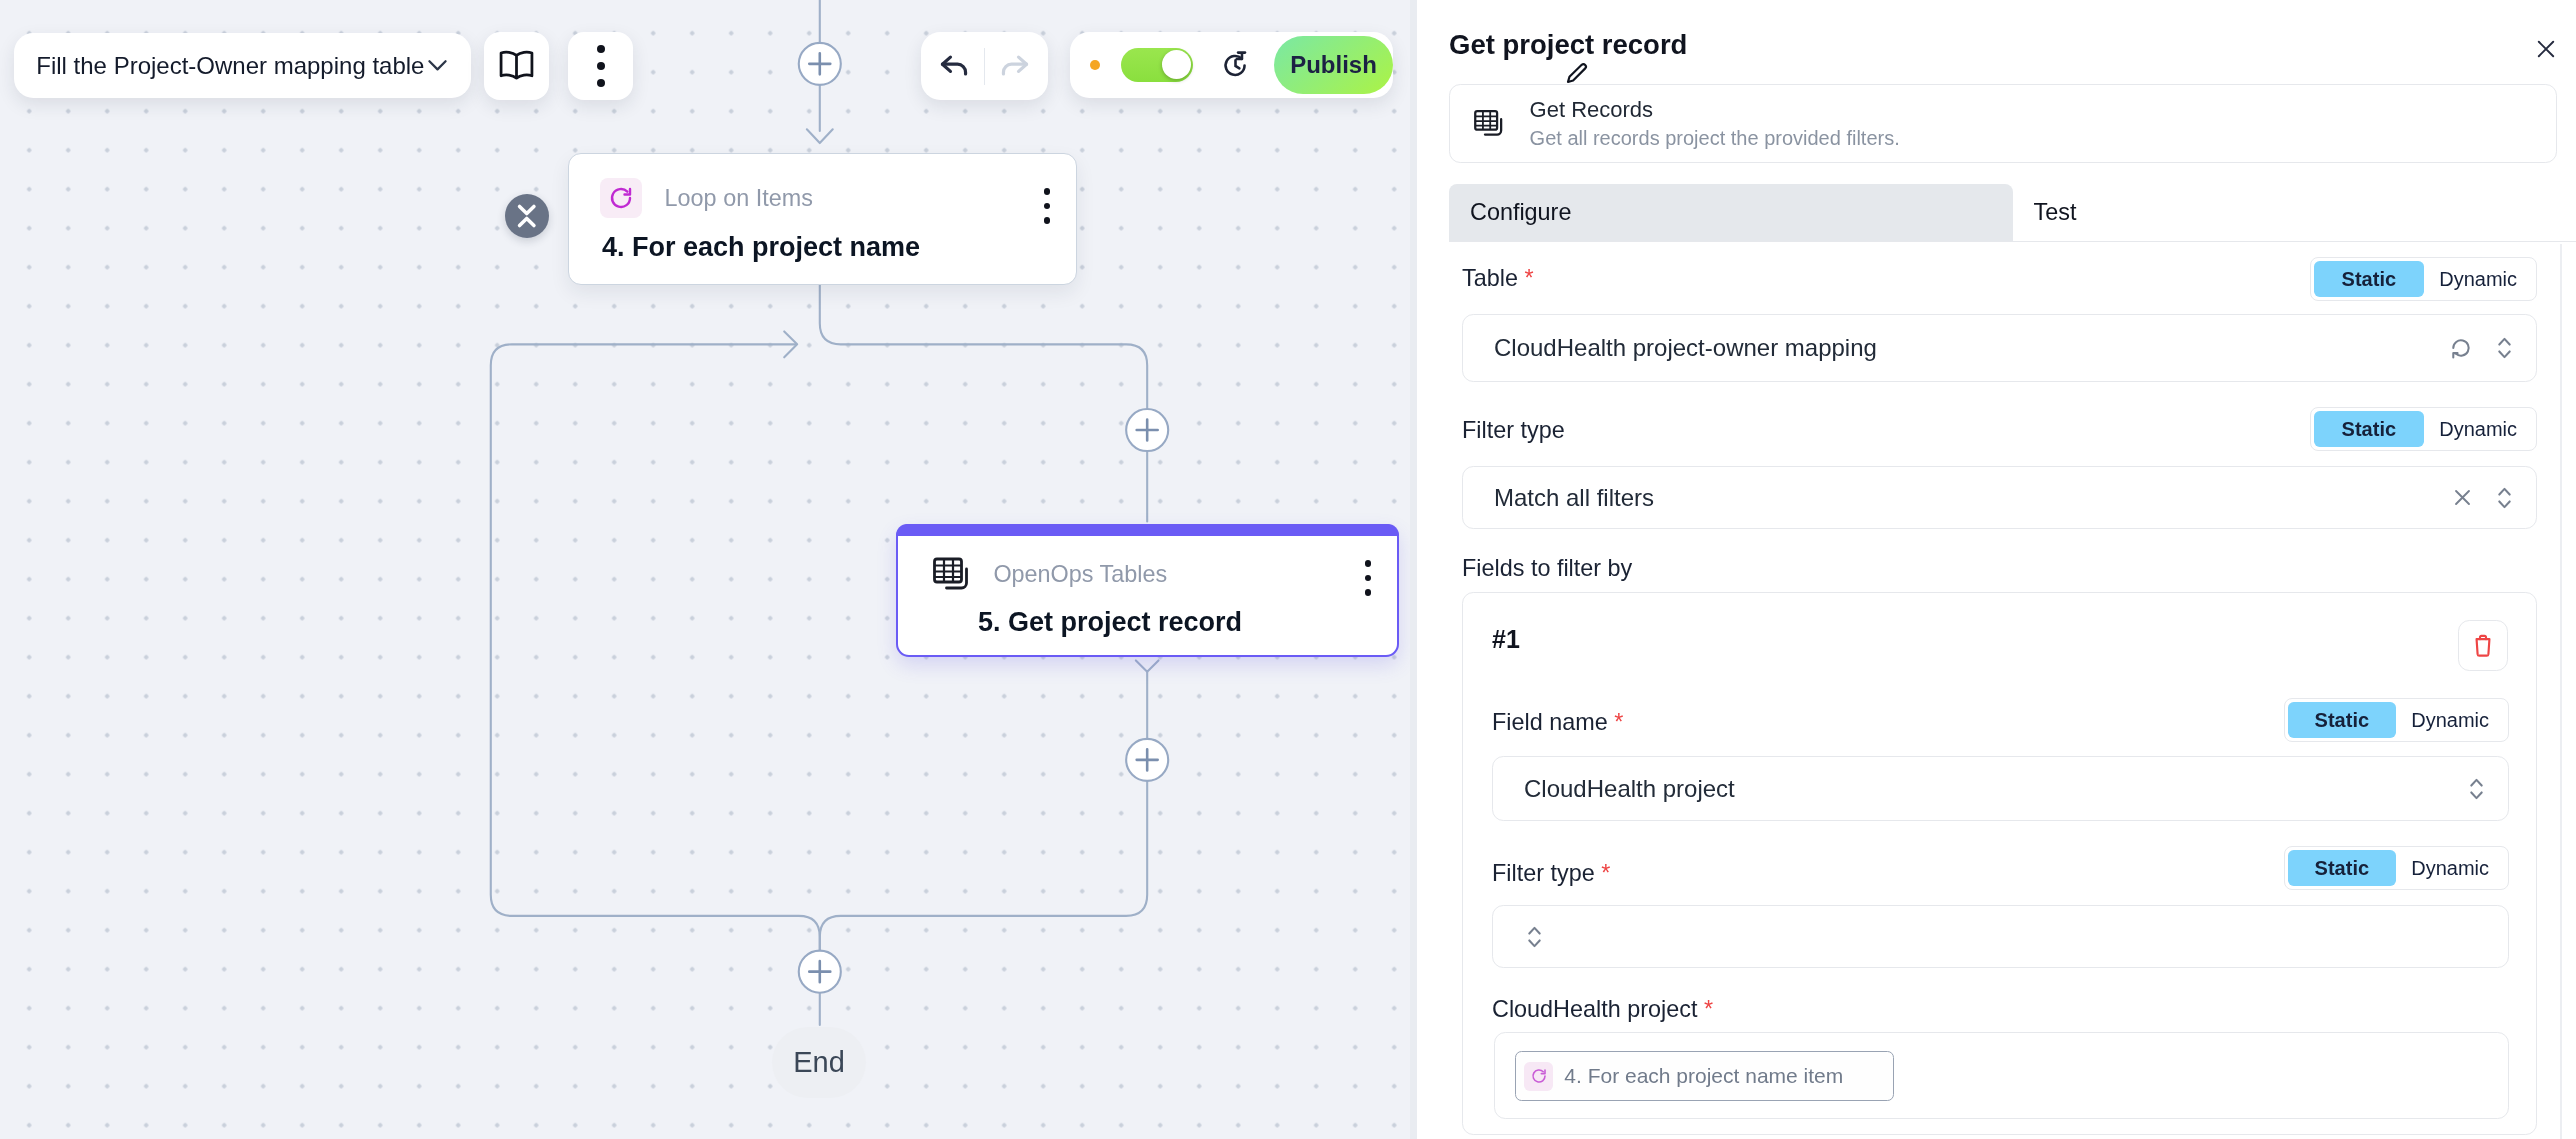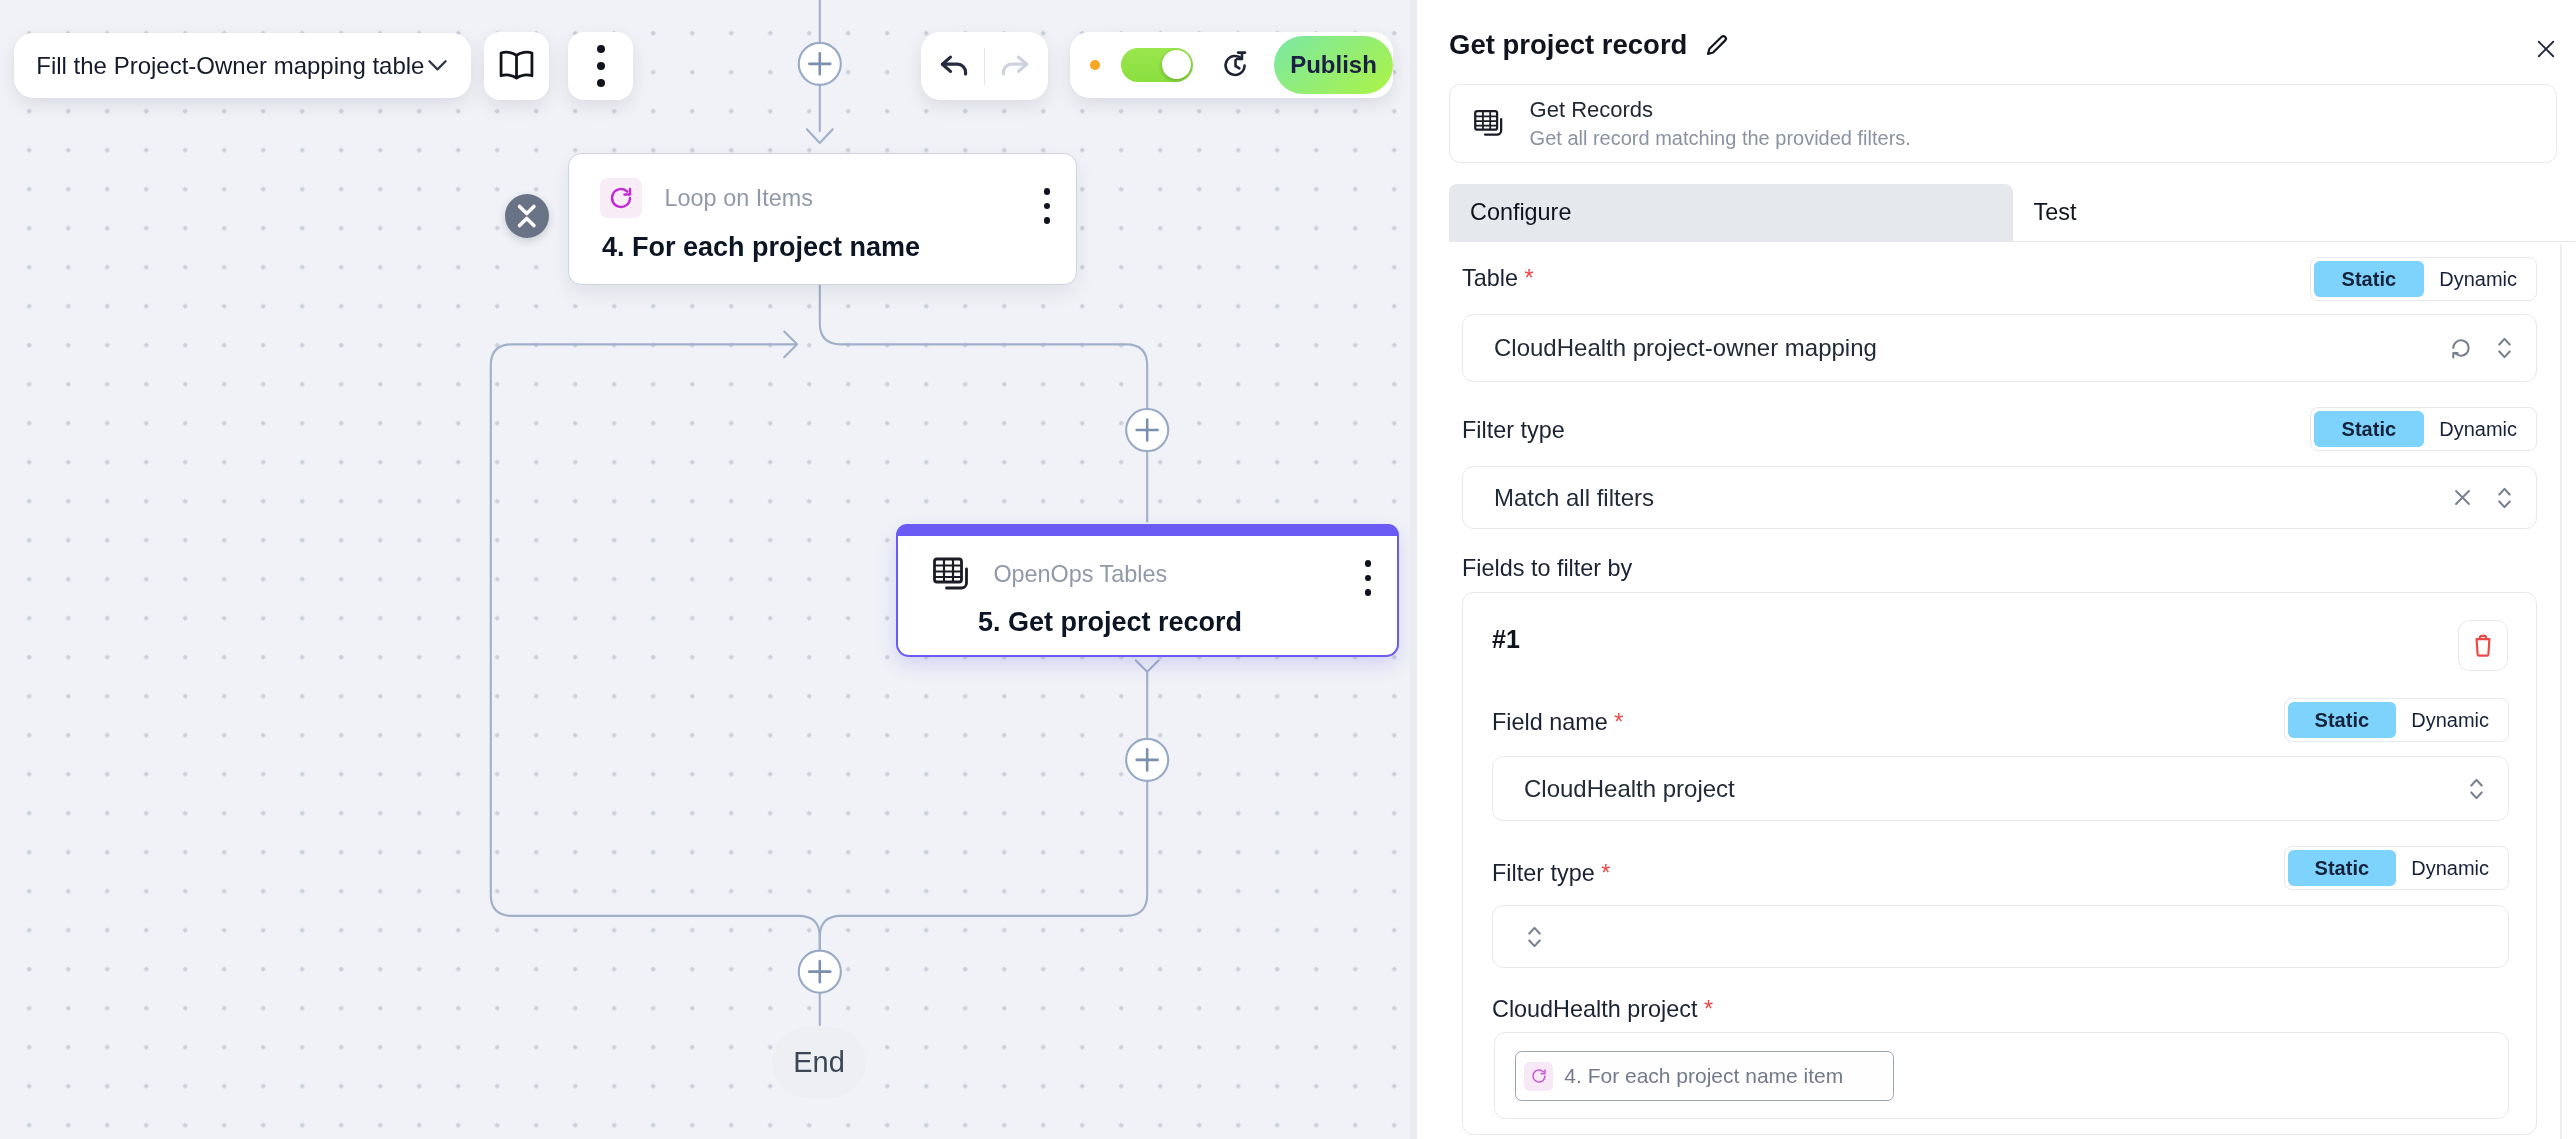--- a/index.html
+++ b/index.html
@@ -43,21 +43,21 @@
   .node .kebab{position:absolute;right:26px;top:34px;display:flex;flex-direction:column;gap:8px;cursor:pointer;}
   .node .kebab i{width:6.5px;height:6.5px;border-radius:50%;background:#10131c;display:block;}
   .iconsq{width:42px;height:40px;border-radius:8px;background:#f8ecf6;display:flex;align-items:center;justify-content:center;}
   #collapse-badge{position:absolute;left:505px;top:194px;width:44px;height:44px;border-radius:50%;background:#697386;display:flex;align-items:center;justify-content:center;cursor:pointer;box-shadow:0 3.2px 8px rgba(30,41,59,.18);}
   #end-pill{position:absolute;left:772px;top:1027px;width:94px;height:71px;border-radius:36px;background:#edeff3;display:flex;align-items:center;justify-content:center;font-size:29px;color:#3b4757;}
 
   
   #groove{position:absolute;left:1410px;top:0;width:6.5px;height:1139px;background:#e9ecf1;}
   #panel{position:absolute;left:1417px;top:0;width:1159px;height:1139px;background:#fff;}
   #scroll-line{position:absolute;left:1143px;top:244px;width:1.6px;bottom:0;background:#eceef2;}
-  #panel-title-row{position:absolute;left:32px;top:29px;display:flex;align-items:center;}
+  #panel-title-row{position:absolute;left:32px;top:29px;display:flex;align-items:center;flex-direction:column;}
   #panel-title{font-size:27.5px;font-weight:800;color:#10141f;}
   #edit-pencil{margin-left:18px;cursor:pointer;display:flex;}
   #panel-close{position:absolute;right:18px;top:37px;cursor:pointer;display:flex;}
   #action-card{position:absolute;left:32px;right:19.4px;top:84px;height:79px;border:1.6px solid #e6e8ec;border-radius:11.3px;display:flex;align-items:center;padding-left:21px;}
   #action-card .at{margin-left:22.6px;}
   #action-card .an{font-size:22px;color:#1f2733;font-weight:500;}
   #action-card .ad{font-size:20px;color:#8a93a1;margin-top:4.9px;}
   #tabs{position:absolute;left:32px;right:0;top:184px;height:58px;display:flex;border-bottom:1.6px solid #e6e8ec;}
   .tab{width:628px;display:flex;align-items:center;padding-left:21px;font-size:23.4px;color:#10141f;cursor:pointer;}
   #tab-configure{background:#e5e8ec;border-radius:8px 8px 0 0;}
@@ -231,21 +231,21 @@
     </span>
 
     <div id="action-card">
       <svg width="36" height="34" viewBox="0 0 44 42">
         <path d="M37 15 v14 a5 5 0 0 1 -5 5 H17" fill="none" stroke="#1a1d26" stroke-width="2.8" stroke-linecap="round"></path>
         <rect x="5" y="5" width="27" height="23" rx="2.5" fill="#fff" stroke="#1a1d26" stroke-width="2.8"></rect>
         <path d="M5 11.5 h27 M5 17.5 h27 M5 23 h27 M14.5 5 v23 M23.5 5 v23" stroke="#1a1d26" stroke-width="2.2"></path>
       </svg>
       <span class="at">
         <div class="an">Get Records</div>
-        <div class="ad">Get all record matching the provided filters.</div>
+        <div class="ad">Get all records project the provided filters.</div>
       </span>
     </div>
 
     <div id="tabs">
       <div class="tab" id="tab-configure">
           <span>Configure</span>
         </div>
       <div class="tab" id="tab-test">
           <span>Test</span>
         </div>

